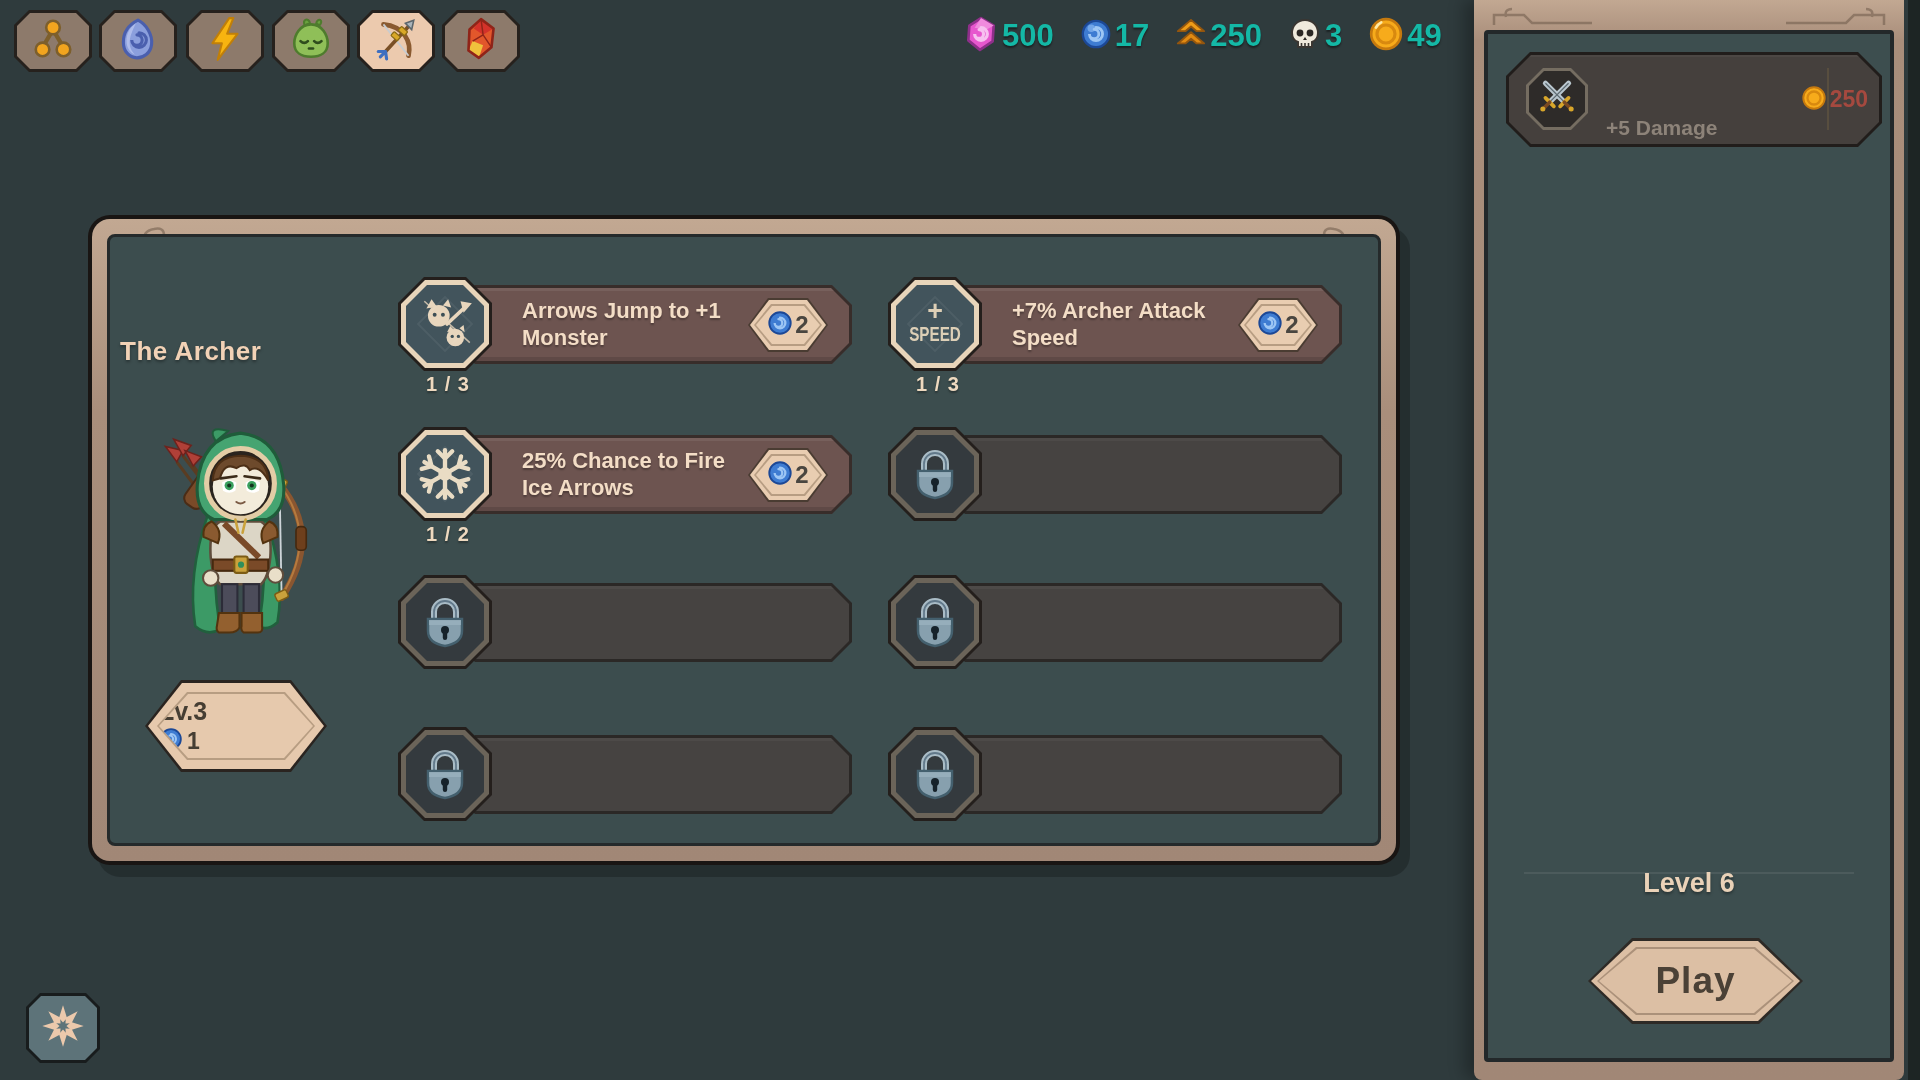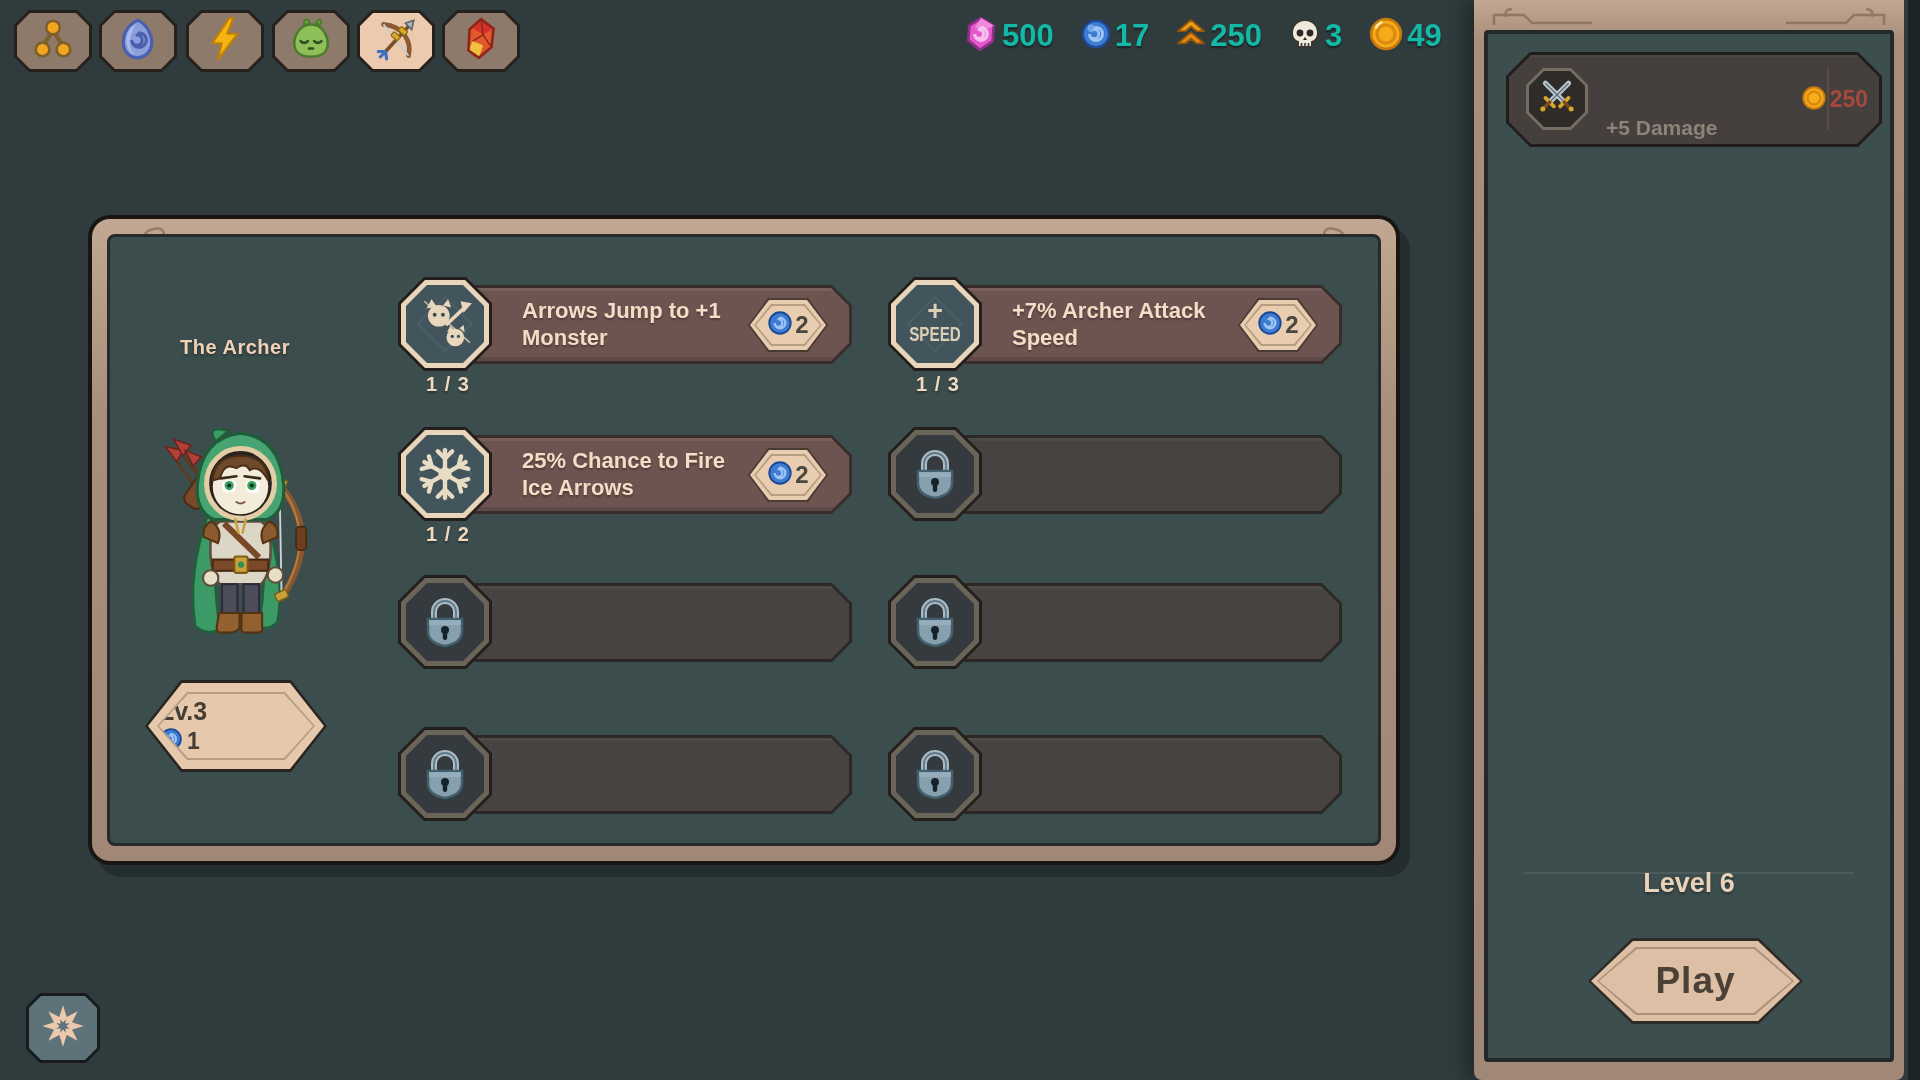--- a/index.html
+++ b/index.html
@@ -21,21 +21,21 @@
   .nav-btn.selected .fill{background:#eccaae;}
   
   .currencies{position:absolute;top:13px;left:963px;height:46px;display:flex;align-items:center;gap:26px;}
   .cur{display:flex;align-items:center;gap:3px;}
   .cval{font-size:31px;font-weight:700;color:#14b8a6;text-shadow:0 2px 2px rgba(0,0,0,.45);}
   
   .panel-outer{left:88px;top:215px;width:1312px;height:650px;background:#191513;border-radius:22px;
                box-shadow:10px 12px 0 rgba(0,0,0,.22);}
   .panel-frame{position:absolute;inset:4px;background:linear-gradient(#c2a892,#a98e7b 30%,#a18776);border-radius:18px;}
   .panel-inner{position:absolute;inset:15px;background:#3c4d4e;border-radius:8px;border:3px solid #252a2b;}
-  .hero-title{left:120px;top:336px;width:230px;text-align:center;font-size:20px;font-weight:700;
+  .hero-title{left:120px;top:336px;width:230px;font-size:26px;font-weight:700;
               color:#f2d2b6;letter-spacing:.5px;text-shadow:0 2px 3px rgba(0,0,0,.35);}
   .lvl-badge{left:145px;top:680px;width:182px;height:92px;--h:36px;background:#2a2420;
              filter:drop-shadow(5px 7px 0 rgba(0,0,0,.32));}
   .lvl-badge .t1{background:#e6c9ad;--h:34px;}
   .lvl-badge .t2{position:absolute;inset:9px;background:#b79d82;--h:30px;}
   .lvl-badge .t3{position:absolute;inset:11px;background:#e6c9ad;--h:29px;
                  display:flex;flex-direction:column;justify-content:center;}
   .lvl-name{font-size:25px;font-weight:700;color:#463e33;}
   .lvl-row{display:flex;align-items:center;gap:4px;margin-top:1px;}
   .lvl-pts{font-size:23px;font-weight:700;color:#463e33;}

